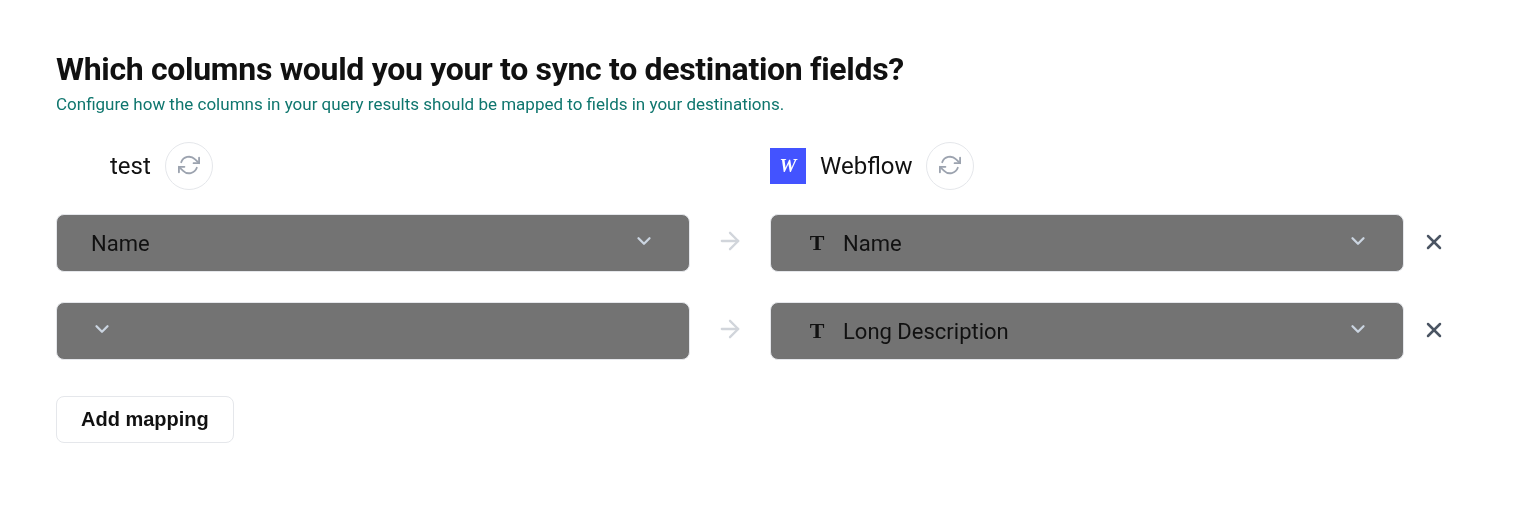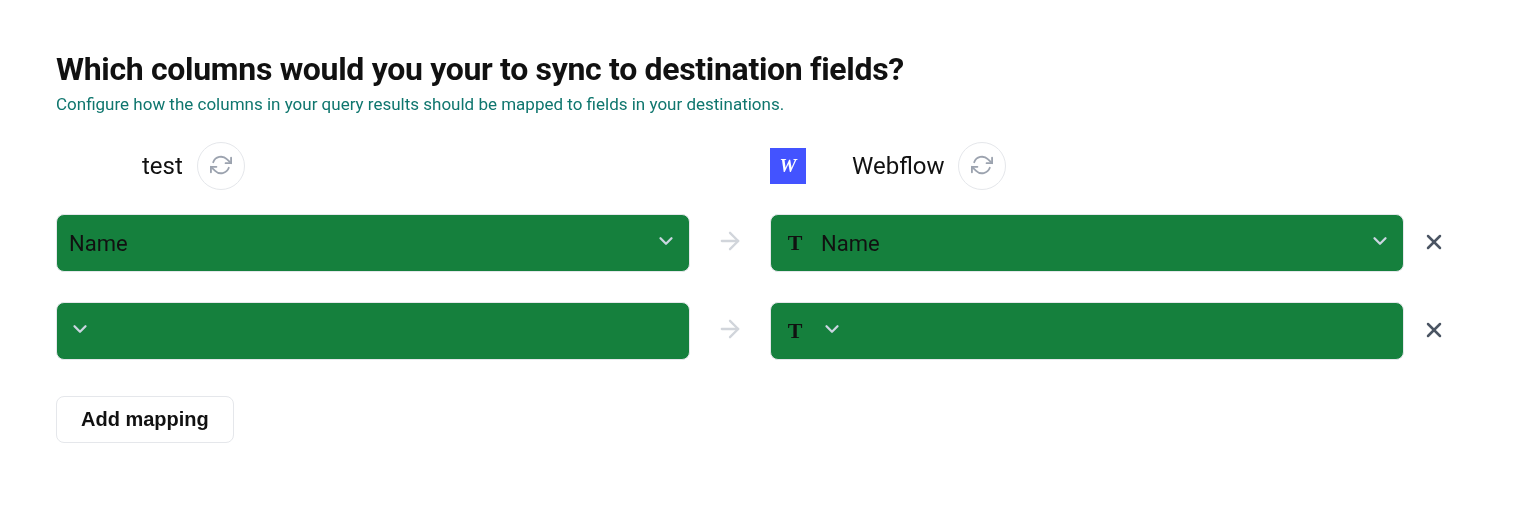--- a/index.html
+++ b/index.html
@@ -39,21 +39,20 @@
   .header-spacer { width: 80px; }
   .header-right {
     width: 634px;
     display: flex;
     align-items: center;
     gap: 14px;
   }
   .header-label {
     font-size: 24px;
     color: #111;
-    margin-left: 32px;
   }
   .refresh-btn {
     width: 48px;
     height: 48px;
     border: 1px solid #e5e7eb;
     border-radius: 50%;
     background: #fff;
     display: flex;
     align-items: center;
     justify-content: center;
@@ -73,24 +72,24 @@
     font-size: 19px;
     font-family: Georgia, serif;
   }
   .rows { display: flex; flex-direction: column; gap: 30px; }
   .row { display: flex; align-items: center; }
   .select {
     width: 634px;
     height: 58px;
     border: 1px solid #e5e7eb;
     border-radius: 8px;
-    background: #15803d;
-    display: flex;
-    align-items: center;
-    padding: 0 12px;
+    background: #737373;
+    display: flex;
+    align-items: center;
+    padding: 0 34px;
     cursor: pointer;
     gap: 14px;
   }
   .select-label {
     flex: 1;
     font-size: 22px;
     color: #111;
   }
   .chevron svg { stroke: #cbd5e1; }
   .type-icon {
@@ -225,20 +224,21 @@
     <div class="arrow-cell">
       <span>
         <svg width="28" height="28" viewBox="0 0 24 24" fill="none" stroke-width="2" stroke-linecap="round" stroke-linejoin="round">
             <line x1="5" y1="12" x2="19" y2="12"></line>
             <polyline points="12 5 19 12 12 19"></polyline>
           </svg>
       </span>
     </div>
     <div class="select">
       <span class="type-icon">T</span>
+      <span class="select-label">Long Description</span>
       <span class="chevron">
         <svg width="22" height="22" viewBox="0 0 24 24" fill="none" stroke-width="2.5" stroke-linecap="round" stroke-linejoin="round">
             <polyline points="6 9 12 15 18 9"></polyline>
           </svg>
       </span>
     </div>
     <div class="remove-cell">
       <button class="remove-btn">
         <span>
           <svg width="24" height="24" viewBox="0 0 24 24" fill="none" stroke-width="2.5" stroke-linecap="round" stroke-linejoin="round">

